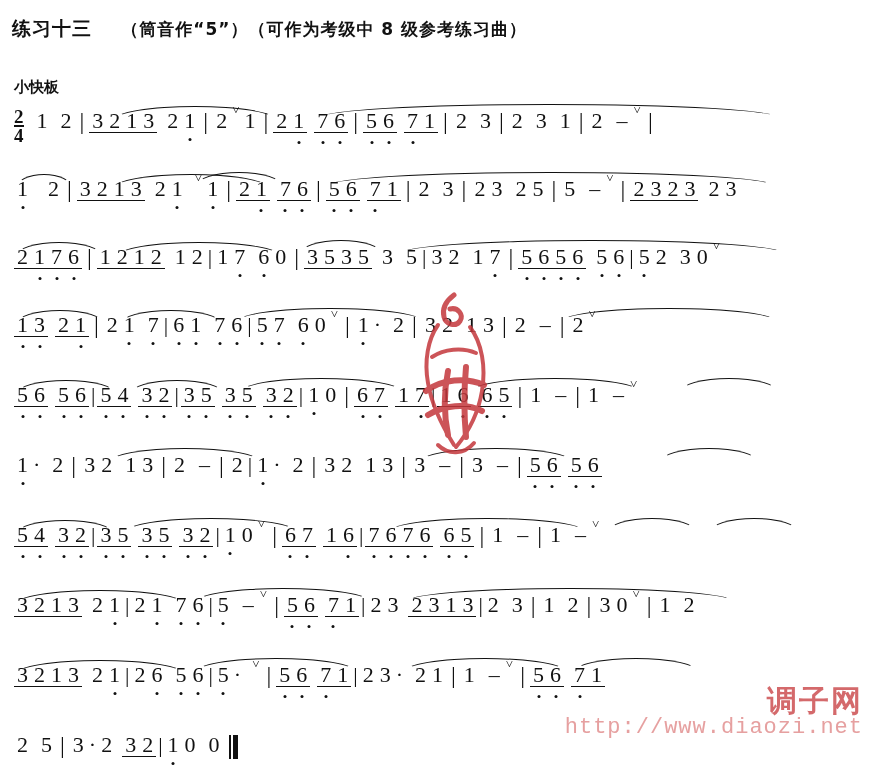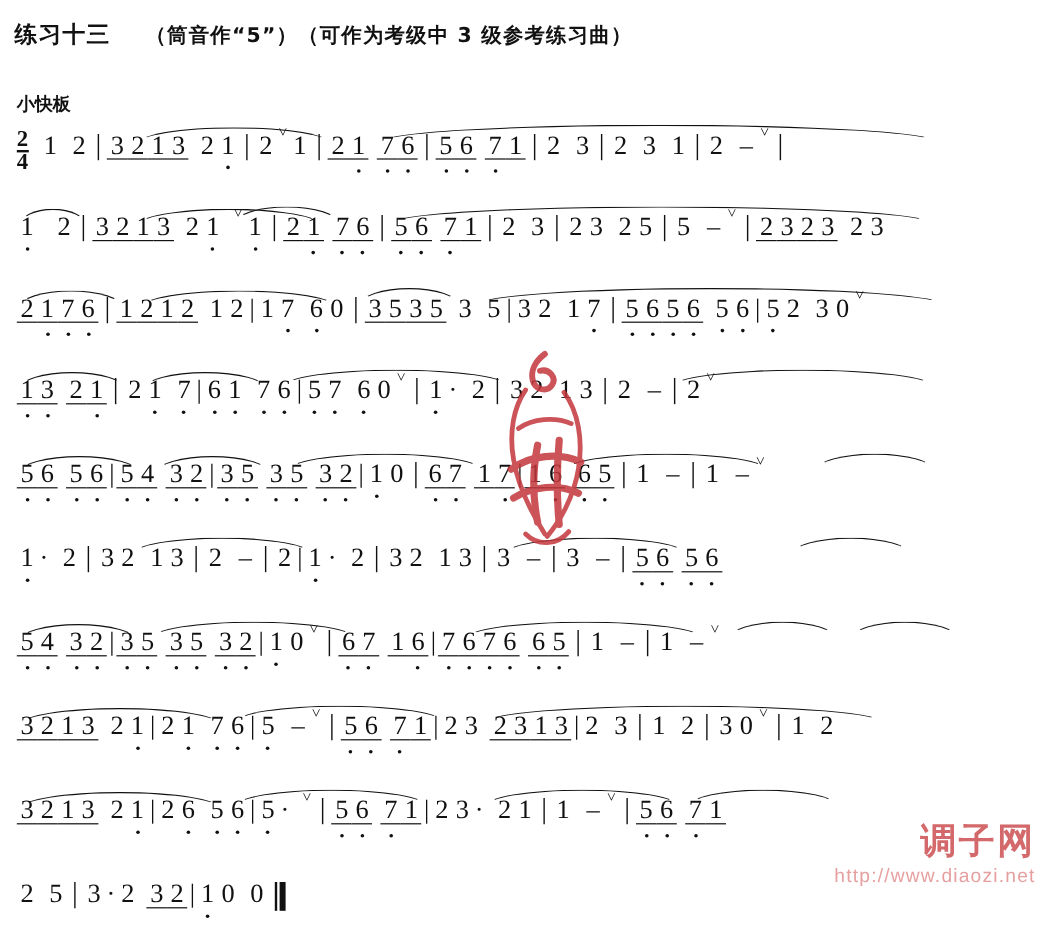--- a/index.html
+++ b/index.html
@@ -89,22 +89,22 @@
     pointer-events:none;
   }
 
   
   .wm-seal{
     position:absolute;left:398px;top:287px;width:110px;height:175px;
     opacity:0.85;pointer-events:none;
   }
   .wm-url{
     position:absolute;right:14px;bottom:38px;
-    font-family:Liberation Sans, sans-serif;
-    font-size:16px;color:#e6a0a0;letter-spacing:1px;
+    font-family:Liberation Mono, monospace;
+    font-size:22px;color:#e6a0a0;letter-spacing:1px;
     pointer-events:none;
     margin-top:13px;
   }
   .wm-cn{
     position:absolute;right:14px;bottom:56px;
     font-family:"DejaVu Sans", sans-serif;
     font-size:30px;font-weight:700;color:#d4696b;letter-spacing:2px;
     pointer-events:none;
     text-align:center;
   }
@@ -116,21 +116,21 @@
   }
 </style>
 </head>
 <body>
 
 <div class="page">
 
   <div class="title-row">
     <span class="t-main">练习十三</span>
     <span class="sp"></span><span class="sp"></span>
-    <span class="t-sub">（筒音作“5”）（可作为考级中 3 级参考练习曲）</span>
+    <span class="t-sub">（筒音作“5”）（可作为考级中 8 级参考练习曲）</span>
   </div>
 
   <div class="tempo">小快板</div>
 
   <div class="system" style="top:92px;">
     <div class="slur" style="left:114px;top:14px;width:160px;"></div>
     <div class="slur" style="left:318px;top:12px;width:460px;"></div>
     <div class="sysline">
       <span class="timesig">
         <span class="num">2</span>

